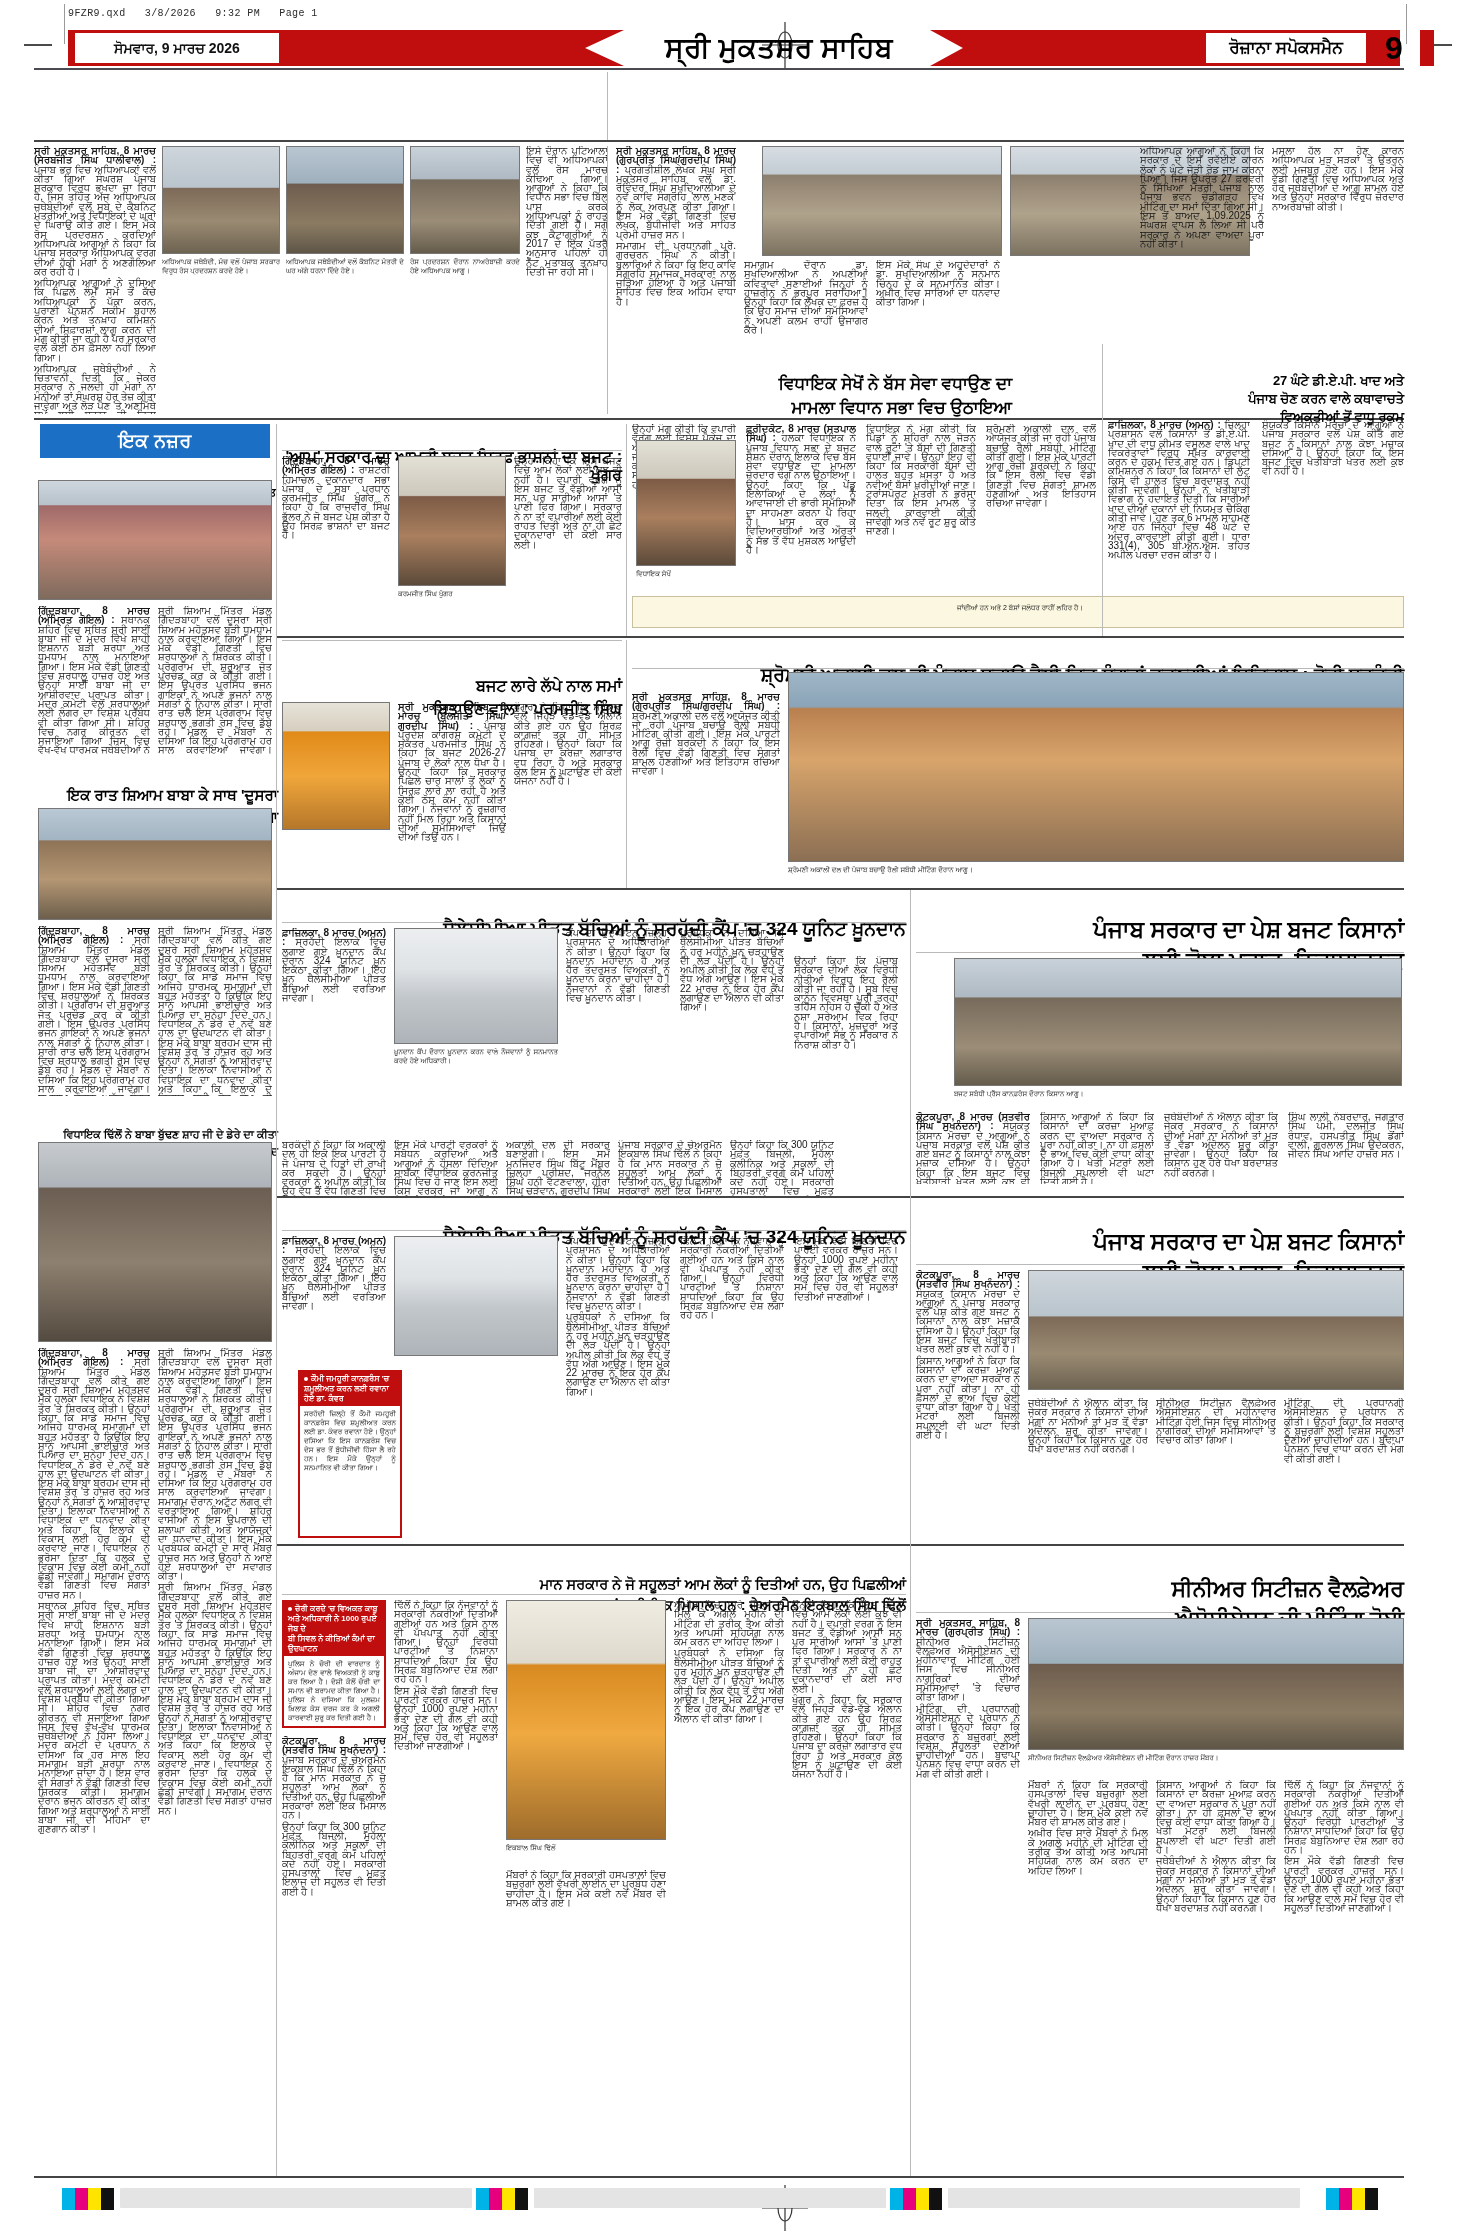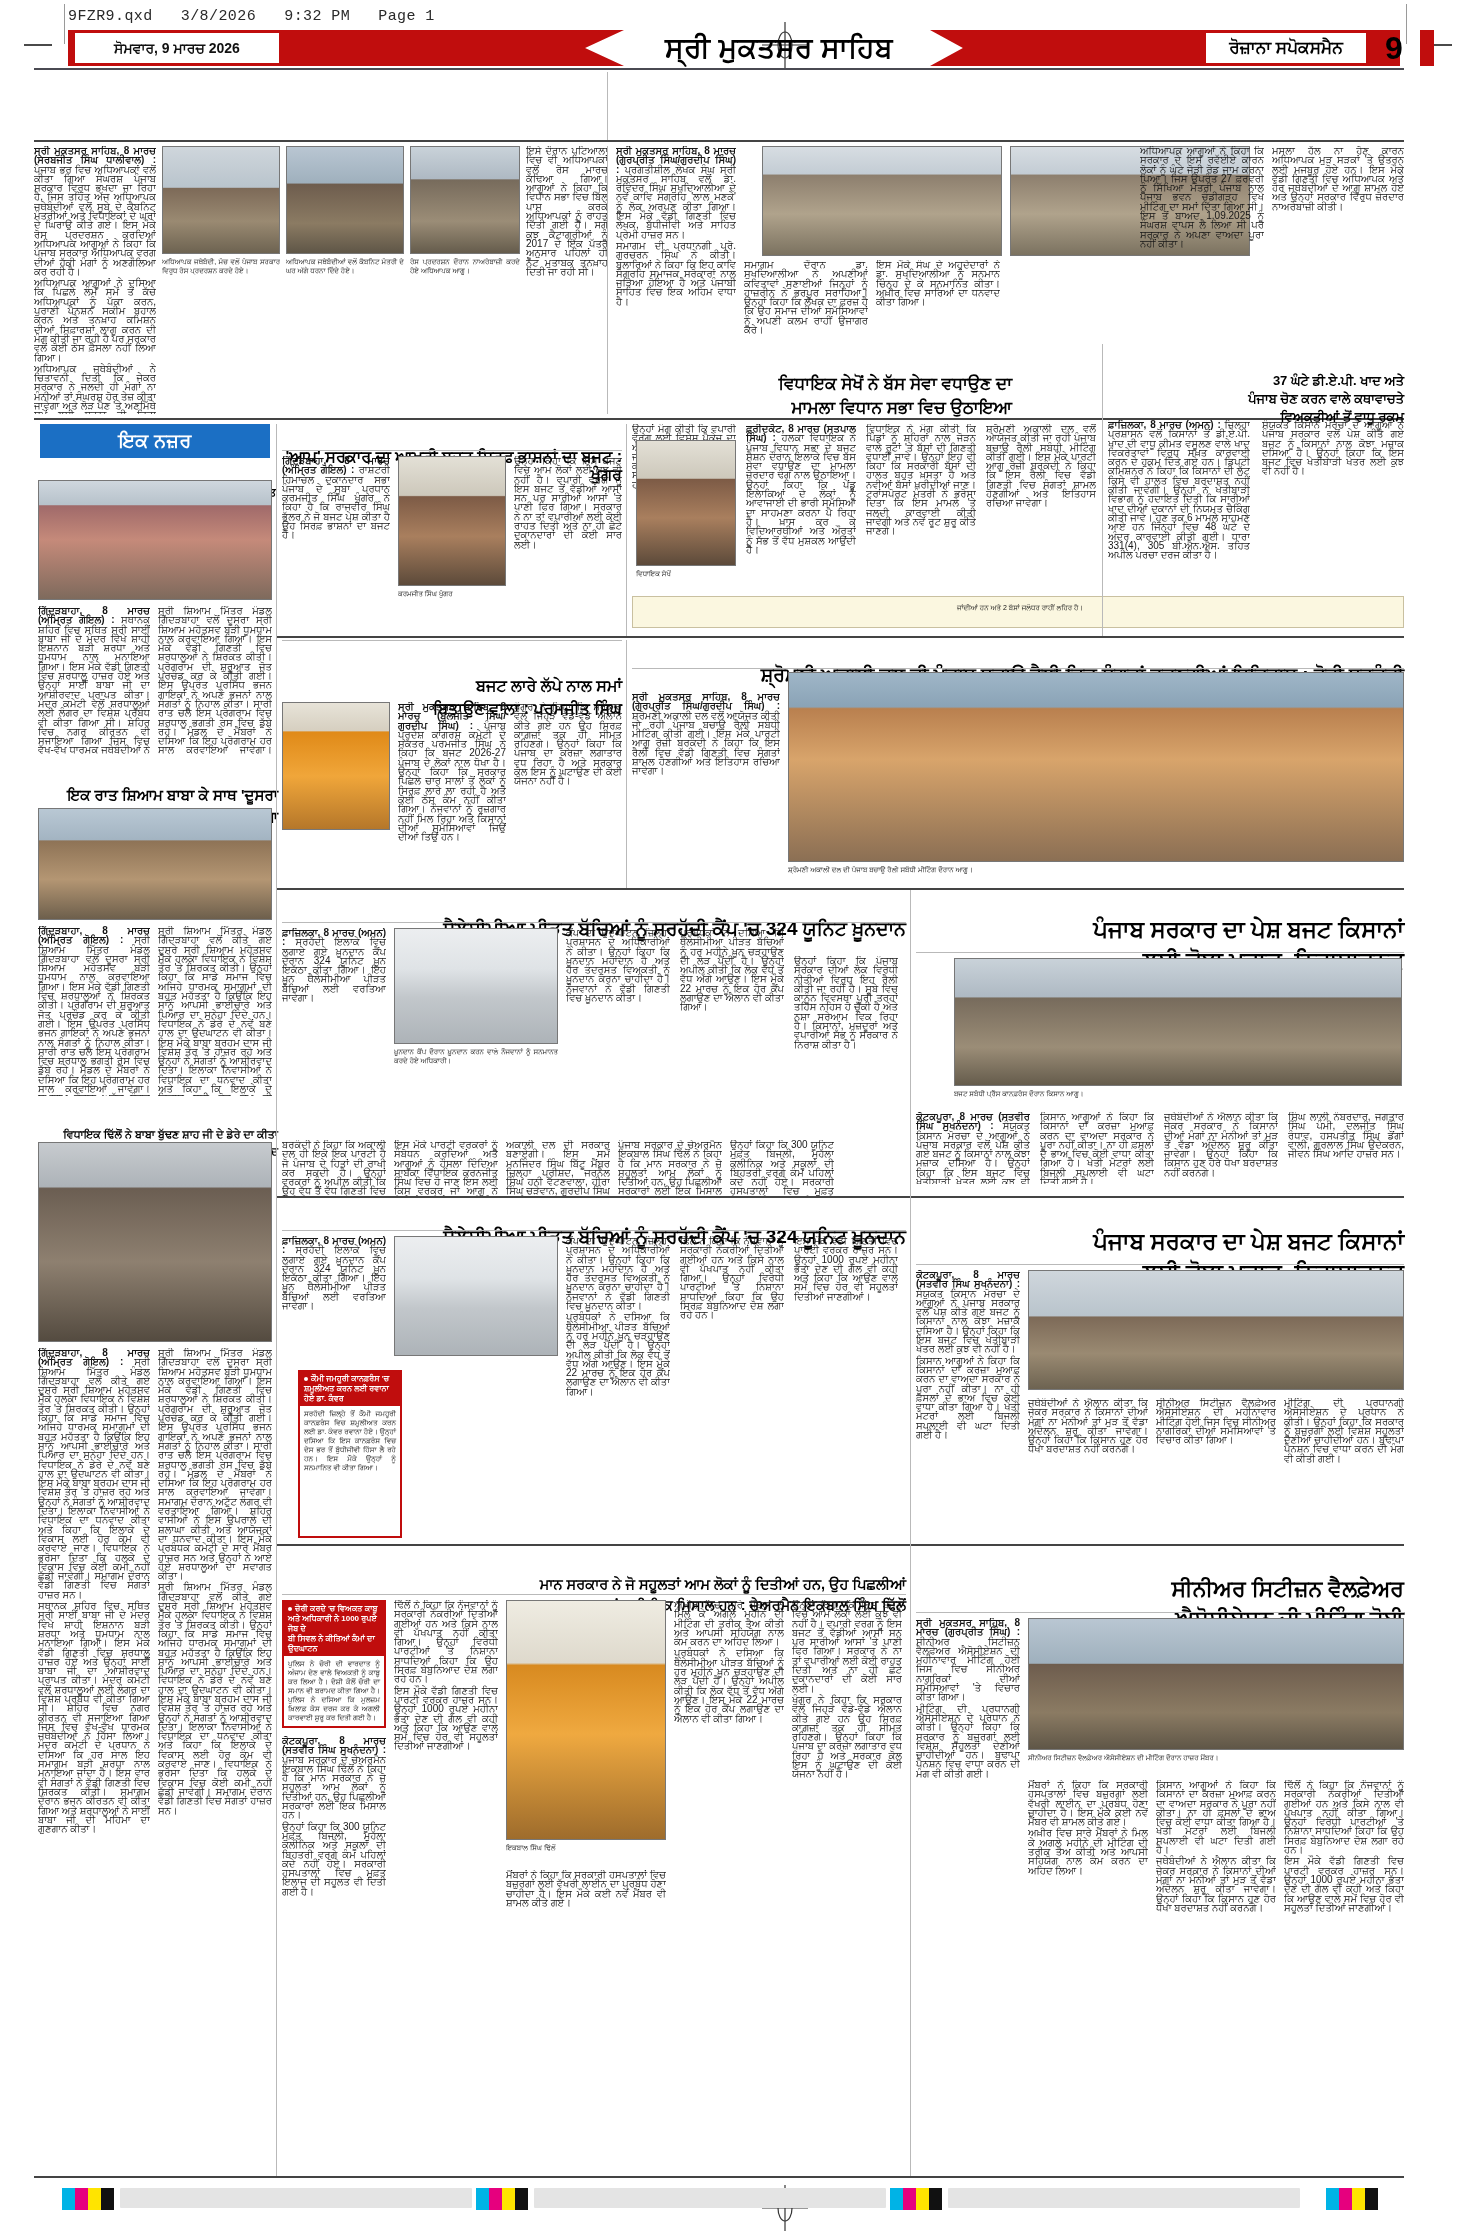--- a/index.html
+++ b/index.html
@@ -8,21 +8,21 @@
     background: #ffffff;
     font-family: "Liberation Sans", sans-serif;
     overflow: hidden;
   }
   .page { position: relative; width: 1476px; height: 2235px; background:#fff; }
 
   
   .slug {
     position:absolute; left:68px; top:8px;
     font-family:"Liberation Mono", monospace;
-    font-size:15px; color:#2a2a2a; letter-spacing:.4px;
+    font-size:10px; color:#2a2a2a; letter-spacing:.4px;
     white-space:pre;
   }
   .slug-rule { position:absolute; left:64px; top:4px; width:1px; height:40px; background:#9a9a9a; }
   .slug-rule-r { position:absolute; left:1406px; top:4px; width:1px; height:40px; background:#9a9a9a; }
   .reg-top { position:absolute; left:762px; top:22px; width:46px; height:46px; }
   .reg-bot { position:absolute; left:762px; top:2185px; width:46px; height:46px; }
   .reg-tick-l { position:absolute; left:24px; top:44px; width:28px; height:2px; background:#4a4a4a;}
   .reg-tick-r { position:absolute; left:1424px; top:44px; width:28px; height:2px; background:#4a4a4a;}
 
   
@@ -301,21 +301,21 @@
        <span>ਹਲਕਾ ਵਿਧਾਇਕ ਨੇ ਪੰਜਾਬ ਵਿਧਾਨ ਸਭਾ ਦੇ ਬਜਟ ਸੈਸ਼ਨ ਦੌਰਾਨ ਇਲਾਕੇ ਵਿਚ ਬੱਸ ਸੇਵਾ ਵਧਾਉਣ ਦਾ ਮਾਮਲਾ ਜ਼ੋਰਦਾਰ ਢੰਗ ਨਾਲ ਉਠਾਇਆ। ਉਨ੍ਹਾਂ ਕਿਹਾ ਕਿ ਪੇਂਡੂ ਇਲਾਕਿਆਂ ਦੇ ਲੋਕਾਂ ਨੂੰ ਆਵਾਜਾਈ ਦੀ ਭਾਰੀ ਸਮੱਸਿਆ ਦਾ ਸਾਹਮਣਾ ਕਰਨਾ ਪੈ ਰਿਹਾ ਹੈ। ਖ਼ਾਸ ਕਰ ਕੇ ਵਿਦਿਆਰਥੀਆਂ ਅਤੇ ਔਰਤਾਂ ਨੂੰ ਸੱਭ ਤੋਂ ਵੱਧ ਮੁਸ਼ਕਲ ਆਉਂਦੀ ਹੈ।</span></p>
   </div>
   <div class="col" style="left:866px; top:424px; width:110px; height:200px;">
     <p>ਵਿਧਾਇਕ ਨੇ ਮੰਗ ਕੀਤੀ ਕਿ ਪਿੰਡਾਂ ਨੂੰ ਸ਼ਹਿਰਾਂ ਨਾਲ ਜੋੜਨ ਵਾਲੇ ਰੂਟਾਂ 'ਤੇ ਬੱਸਾਂ ਦੀ ਗਿਣਤੀ ਵਧਾਈ ਜਾਵੇ। ਉਨ੍ਹਾਂ ਇਹ ਵੀ ਕਿਹਾ ਕਿ ਸਰਕਾਰੀ ਬੱਸਾਂ ਦੀ ਹਾਲਤ ਬਹੁਤ ਖ਼ਸਤਾ ਹੈ ਅਤੇ ਨਵੀਆਂ ਬੱਸਾਂ ਖ਼ਰੀਦੀਆਂ ਜਾਣ। ਟਰਾਂਸਪੋਰਟ ਮੰਤਰੀ ਨੇ ਭਰੋਸਾ ਦਿਤਾ ਕਿ ਇਸ ਮਾਮਲੇ 'ਤੇ ਜਲਦੀ ਕਾਰਵਾਈ ਕੀਤੀ ਜਾਵੇਗੀ ਅਤੇ ਨਵੇਂ ਰੂਟ ਸ਼ੁਰੂ ਕੀਤੇ ਜਾਣਗੇ।</p>
   </div>
   <div class="col" style="left:986px; top:424px; width:110px; height:200px;">
     <p>ਸ਼੍ਰੋਮਣੀ ਅਕਾਲੀ ਦਲ ਵਲੋਂ ਆਯੋਜਤ ਕੀਤੀ ਜਾ ਰਹੀ ਪੰਜਾਬ ਬਚਾਉ ਰੈਲੀ ਸਬੰਧੀ ਮੀਟਿੰਗ ਕੀਤੀ ਗਈ। ਇਸ ਮੌਕੇ ਪਾਰਟੀ ਆਗੂ ਰੋਜ਼ੀ ਬਰਕੰਦੀ ਨੇ ਕਿਹਾ ਕਿ ਇਸ ਰੈਲੀ ਵਿਚ ਵੱਡੀ ਗਿਣਤੀ ਵਿਚ ਸੰਗਤਾਂ ਸ਼ਾਮਲ ਹੋਣਗੀਆਂ ਅਤੇ ਇਤਿਹਾਸ ਰਚਿਆ ਜਾਵੇਗਾ।</p>
   </div>
 
   <div class="sec-hl" style="left:1108px; top:348px; width:296px; font-size:13px; line-height:18px;">
-    <div>37 ਘੰਟੇ ਡੀ.ਏ.ਪੀ. ਖਾਦ ਅਤੇ</div>
+    <div>27 ਘੰਟੇ ਡੀ.ਏ.ਪੀ. ਖਾਦ ਅਤੇ</div>
     <div>ਪੰਜਾਬ ਚੋਣ ਕਰਨ ਵਾਲੇ ਕਥਾਵਾਚਤੇ</div>
     <div>ਵਿਅਕਤੀਆਂ ਤੋਂ ਵਾਧੂ ਰਕਮ</div>
   </div>
   <div class="col" style="left:1108px; top:420px; width:142px; height:200px;">
     <p><span class="lead">ਫ਼ਾਜ਼ਿਲਕਾ, 8 ਮਾਰਚ (ਅਮਨ) :</span>
        <span>ਜ਼ਿਲ੍ਹਾ ਪ੍ਰਸ਼ਾਸਨ ਵਲੋਂ ਕਿਸਾਨਾਂ ਤੋਂ ਡੀ.ਏ.ਪੀ. ਖਾਦ ਦੀ ਵਾਧੂ ਕੀਮਤ ਵਸੂਲਣ ਵਾਲੇ ਖਾਦ ਵਿਕਰੇਤਾਵਾਂ ਵਿਰੁਧ ਸਖ਼ਤ ਕਾਰਵਾਈ ਕਰਨ ਦੇ ਹੁਕਮ ਦਿਤੇ ਗਏ ਹਨ। ਡਿਪਟੀ ਕਮਿਸ਼ਨਰ ਨੇ ਕਿਹਾ ਕਿ ਕਿਸਾਨਾਂ ਦੀ ਲੁੱਟ ਕਿਸੇ ਵੀ ਹਾਲਤ ਵਿਚ ਬਰਦਾਸ਼ਤ ਨਹੀਂ ਕੀਤੀ ਜਾਵੇਗੀ। ਉਨ੍ਹਾਂ ਨੇ ਖੇਤੀਬਾੜੀ ਵਿਭਾਗ ਨੂੰ ਹਦਾਇਤ ਦਿਤੀ ਕਿ ਸਾਰੀਆਂ ਖਾਦ ਦੀਆਂ ਦੁਕਾਨਾਂ ਦੀ ਨਿਯਮਤ ਚੈਕਿੰਗ ਕੀਤੀ ਜਾਵੇ। ਹੁਣ ਤਕ 6 ਮਾਮਲੇ ਸਾਹਮਣੇ ਆਏ ਹਨ ਜਿਨ੍ਹਾਂ ਵਿਚ 48 ਘੰਟੇ ਦੇ ਅੰਦਰ ਕਾਰਵਾਈ ਕੀਤੀ ਗਈ। ਧਾਰਾ 331(4), 305 ਬੀ.ਐਨ.ਐਸ. ਤਹਿਤ ਅਪੀਲ ਪਰਚਾ ਦਰਜ ਕੀਤਾ ਹੈ।</span></p>
   </div>
   <div class="col" style="left:1262px; top:420px; width:142px; height:200px;">
     <p>ਸੰਯੁਕਤ ਕਿਸਾਨ ਮੋਰਚਾ ਦੇ ਆਗੂਆਂ ਨੇ ਪੰਜਾਬ ਸਰਕਾਰ ਵਲੋਂ ਪੇਸ਼ ਕੀਤੇ ਗਏ ਬਜਟ ਨੂੰ ਕਿਸਾਨਾਂ ਨਾਲ ਕੋਝਾ ਮਜ਼ਾਕ ਦਸਿਆ ਹੈ। ਉਨ੍ਹਾਂ ਕਿਹਾ ਕਿ ਇਸ ਬਜਟ ਵਿਚ ਖੇਤੀਬਾੜੀ ਖੇਤਰ ਲਈ ਕੁਝ ਵੀ ਨਹੀਂ ਹੈ।</p>
   </div>

